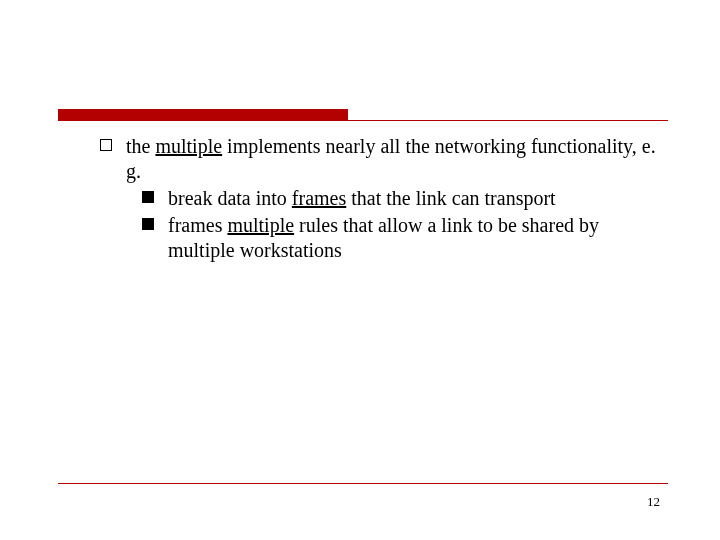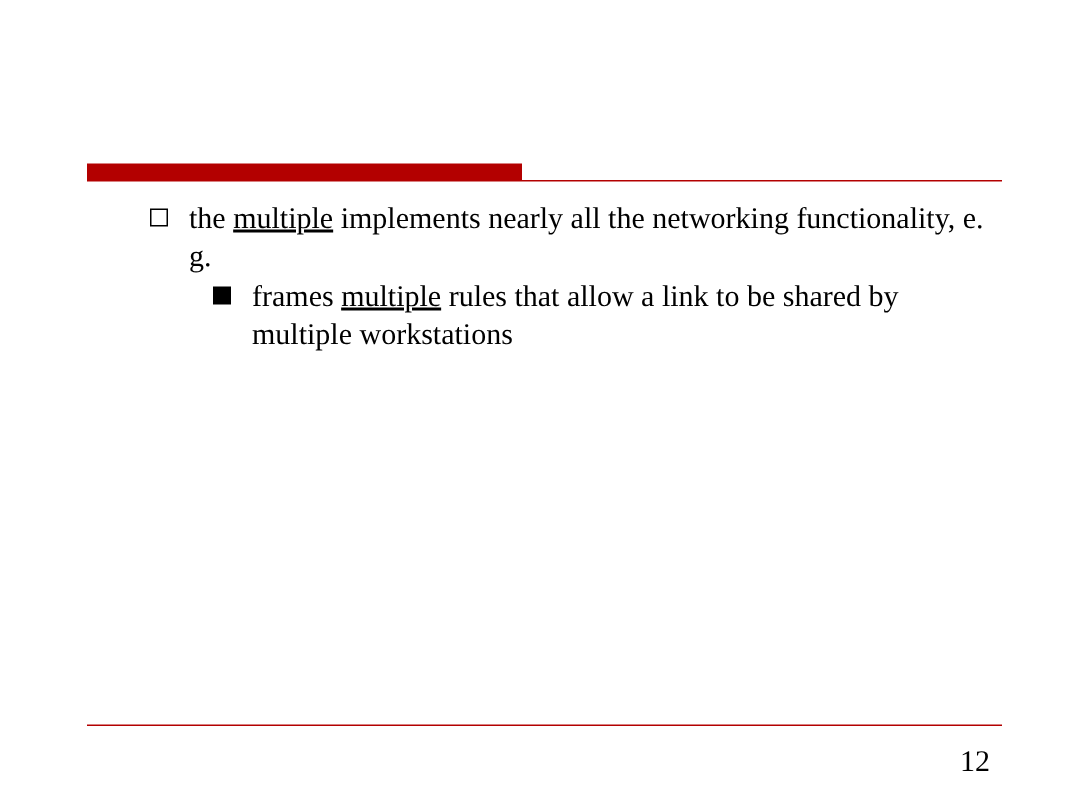--- a/index.html
+++ b/index.html
@@ -33,22 +33,22 @@
     margin-top:5px;margin-right:14px;
   }
   .txt{flex:1 1 auto}
   .sub{margin-left:42px}
   .u{text-decoration:underline}
   .bottom-rule{
     position:absolute;left:58px;bottom:56px;width:610px;
     border-top:1px solid #b30000;
   }
   .pagenum{
-    position:absolute;right:60px;bottom:20px;
-    font-size:20px;color:#000;
+    position:absolute;right:60px;bottom:30px;
+    font-size:13px;color:#000;
   }
 </style>
 </head>
 <body>
 
 <div class="top-bar"></div>
 <div class="top-rule"></div>
 
 <div class="content">
 
@@ -56,20 +56,26 @@
     <span class="bullet b-hollow"></span>
     <span class="txt">
       <span>the </span><span class="u">multiple</span><span> implements nearly all the networking functionality, e. g.</span>
     </span>
   </div>
 
   <div class="sub">
     <div class="row">
       <span class="bullet b-solid"></span>
       <span class="txt">
+        <span>break data into </span><span class="u">frames</span><span> that the link can transport</span>
+      </span>
+    </div>
+    <div class="row">
+      <span class="bullet b-solid"></span>
+      <span class="txt">
         <span>frames </span><span class="u">multiple</span><span> rules that allow a link to be shared by multiple workstations</span>
       </span>
     </div>
   </div>
 
 </div>
 
 <div class="bottom-rule"></div>
 <div class="pagenum">12</div>
 

